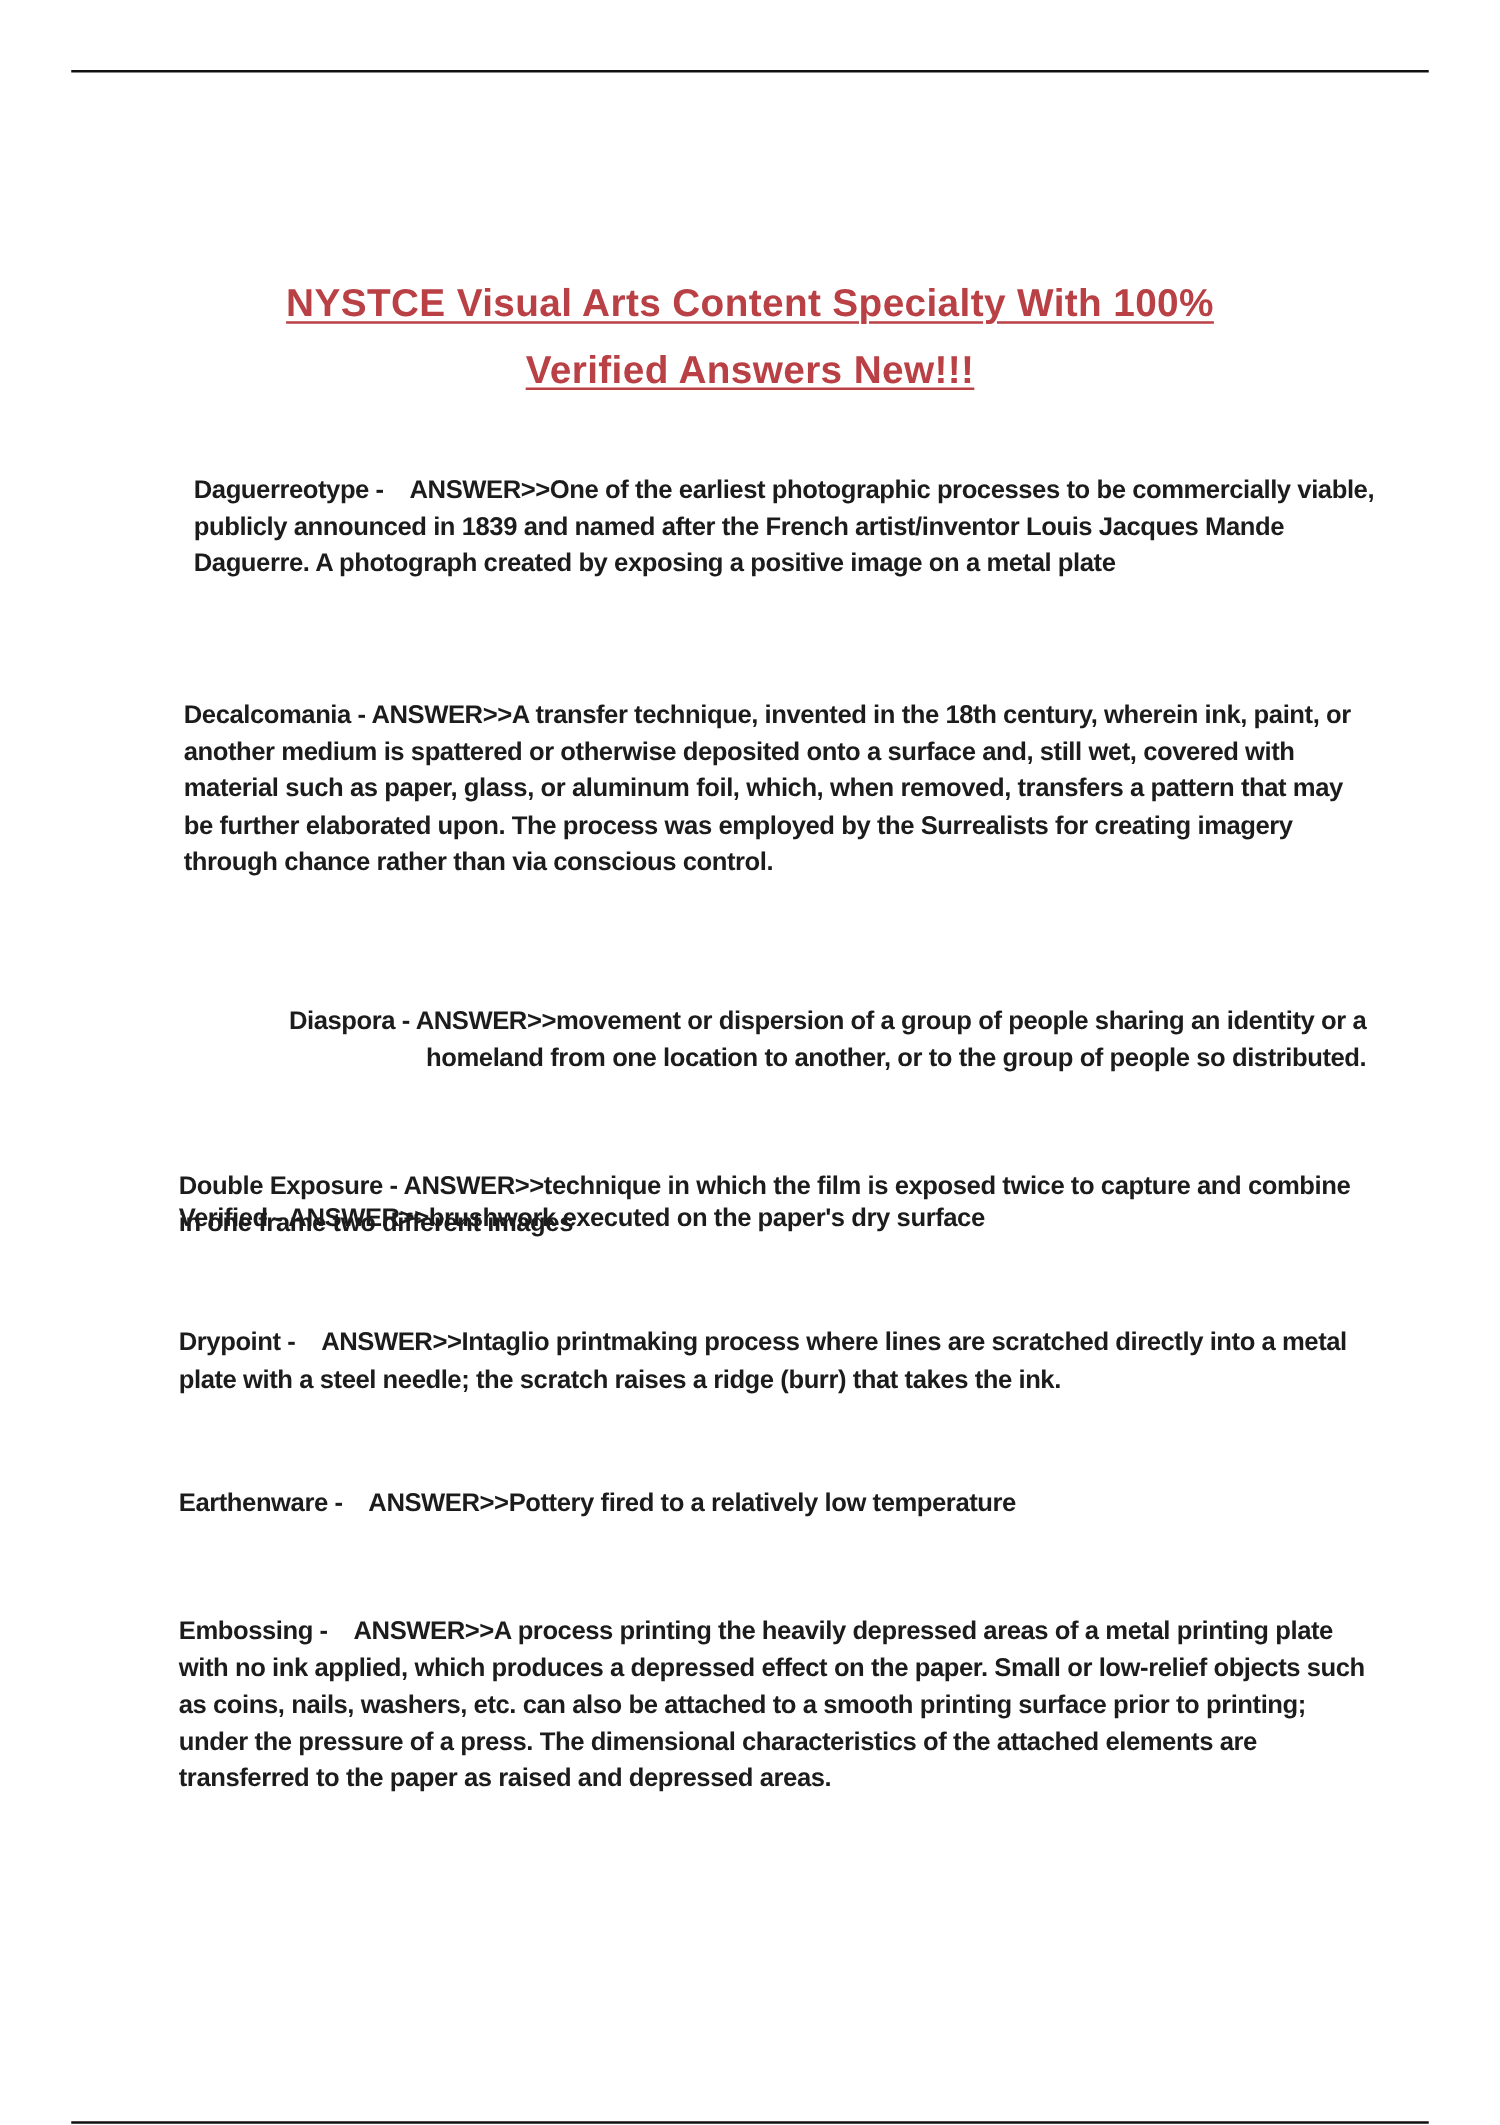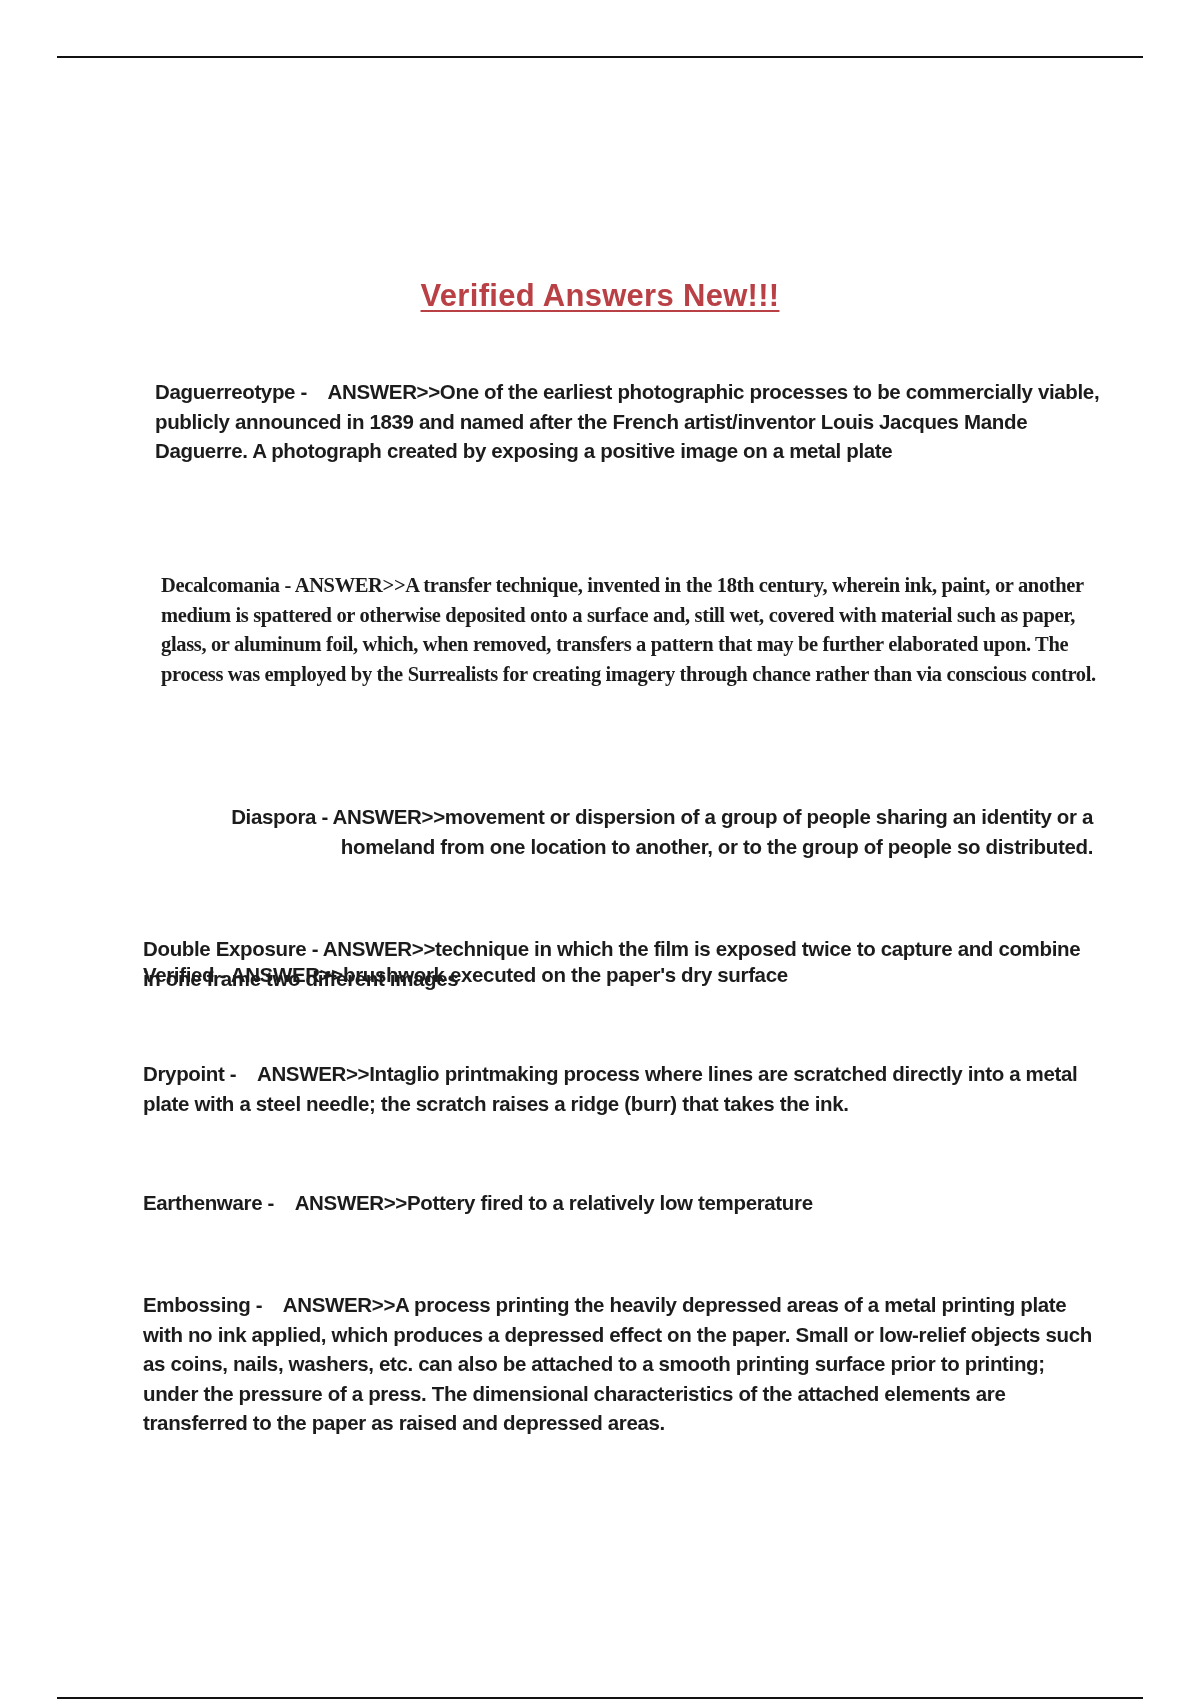--- a/index.html
+++ b/index.html
@@ -63,30 +63,30 @@
     .entry .term { }
     .entry .sep { white-space: pre; }
     .entry .answer { }
   </style>
 </head>
 <body>
 
 <div class="rule top"></div>
 
 <h1 class="title">
-  <br>
+  <span>NYSTCE Visual Arts Content Specialty With 100%</span><br>
   <span>Verified Answers New!!!</span>
 </h1>
 
 <div class="entries">
   <p class="entry" style="top:365px; margin:12px;">
     <span class="term">Daguerreotype</span><span class="sep"> -    </span><span class="prefix">ANSWER&gt;&gt;</span><span class="answer">One of the earliest photographic processes to be commercially viable, publicly announced in 1839 and named after the French artist/inventor Louis Jacques Mande Daguerre. A photograph created by exposing a positive image on a metal plate</span>
   </p>
 
-  <p class="entry" style="top:553px; margin:18px;font-family:Liberation Serif, serif;">
+  <p class="entry" style="top:553px; margin:4px;">
     <span class="term">Decalcomania</span><span class="sep"> - </span><span class="prefix">ANSWER&gt;&gt;</span><span class="answer">A transfer technique, invented in the 18th century, wherein ink, paint, or another medium is spattered or otherwise deposited onto a surface and, still wet, covered with material such as paper, glass, or aluminum foil, which, when removed, transfers a pattern that may be further elaborated upon. The process was employed by the Surrealists for creating imagery through chance rather than via conscious control.</span>
   </p>
 
   <p class="entry" style="top:802px; margin:0;text-align:right;">
     <span class="term">Diaspora</span><span class="sep"> - </span><span class="prefix">ANSWER&gt;&gt;</span><span class="answer">movement or dispersion of a group of people sharing an identity or a homeland from one location to another, or to the group of people so distributed.</span>
   </p>
 
   <p class="entry" style="top:934px; margin:0;">
     <span class="term">Double Exposure</span><span class="sep"> - </span><span class="prefix">ANSWER&gt;&gt;</span><span class="answer">technique in which the film is exposed twice to capture and combine in one frame two different images</span>
   </p>

